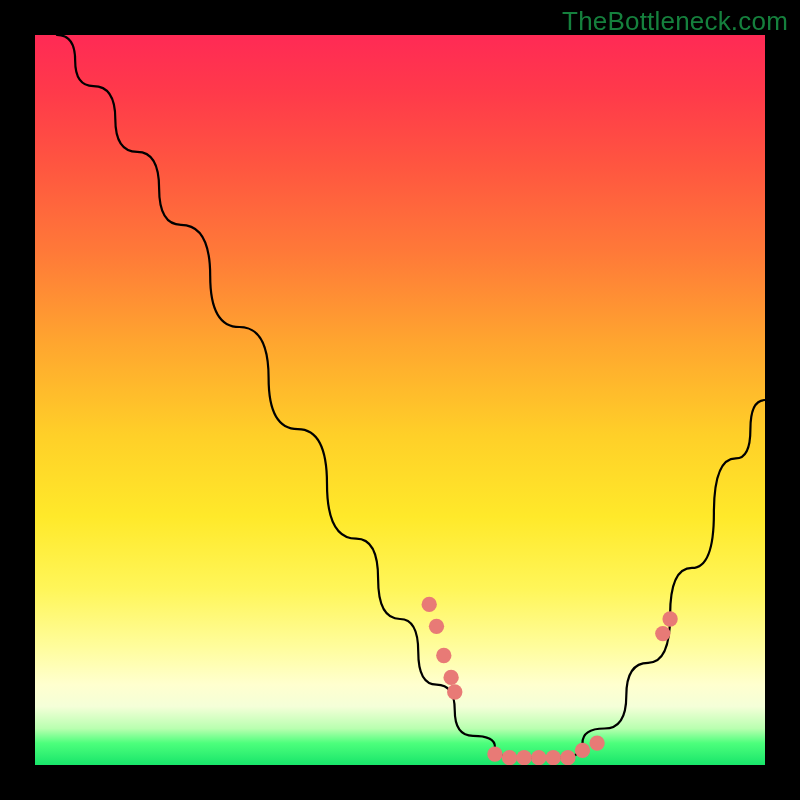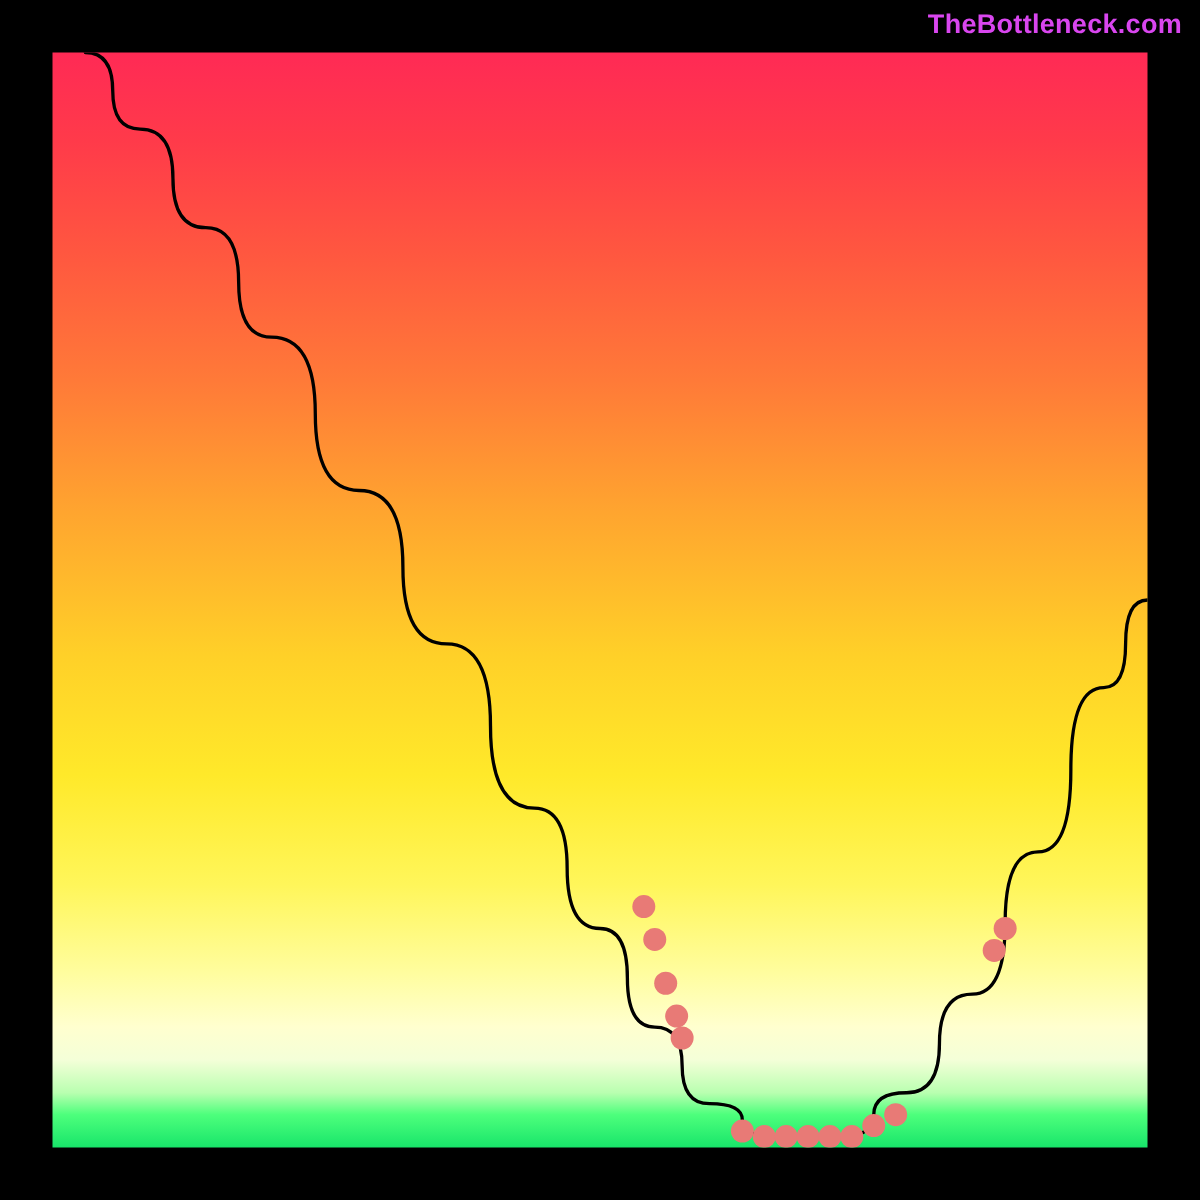--- a/index.html
+++ b/index.html
@@ -55,23 +55,23 @@
     stroke-linecap: round;
   }
   .data-dot {
     fill: #e87a76;
     stroke: none;
   }
   .watermark {
     position: absolute;
     top: 6px;
     right: 12px;
-    color: #d946ef;
-    font-size: 18px;
-    font-weight: 700;
+    color: #15803d;
+    font-size: 26px;
+    font-weight: 400;
     letter-spacing: 0.2px;
     user-select: none;
   }
 </style>
 </head>
 <body>
 
 <div class="stage">
 
   <div class="plot-area"></div>

